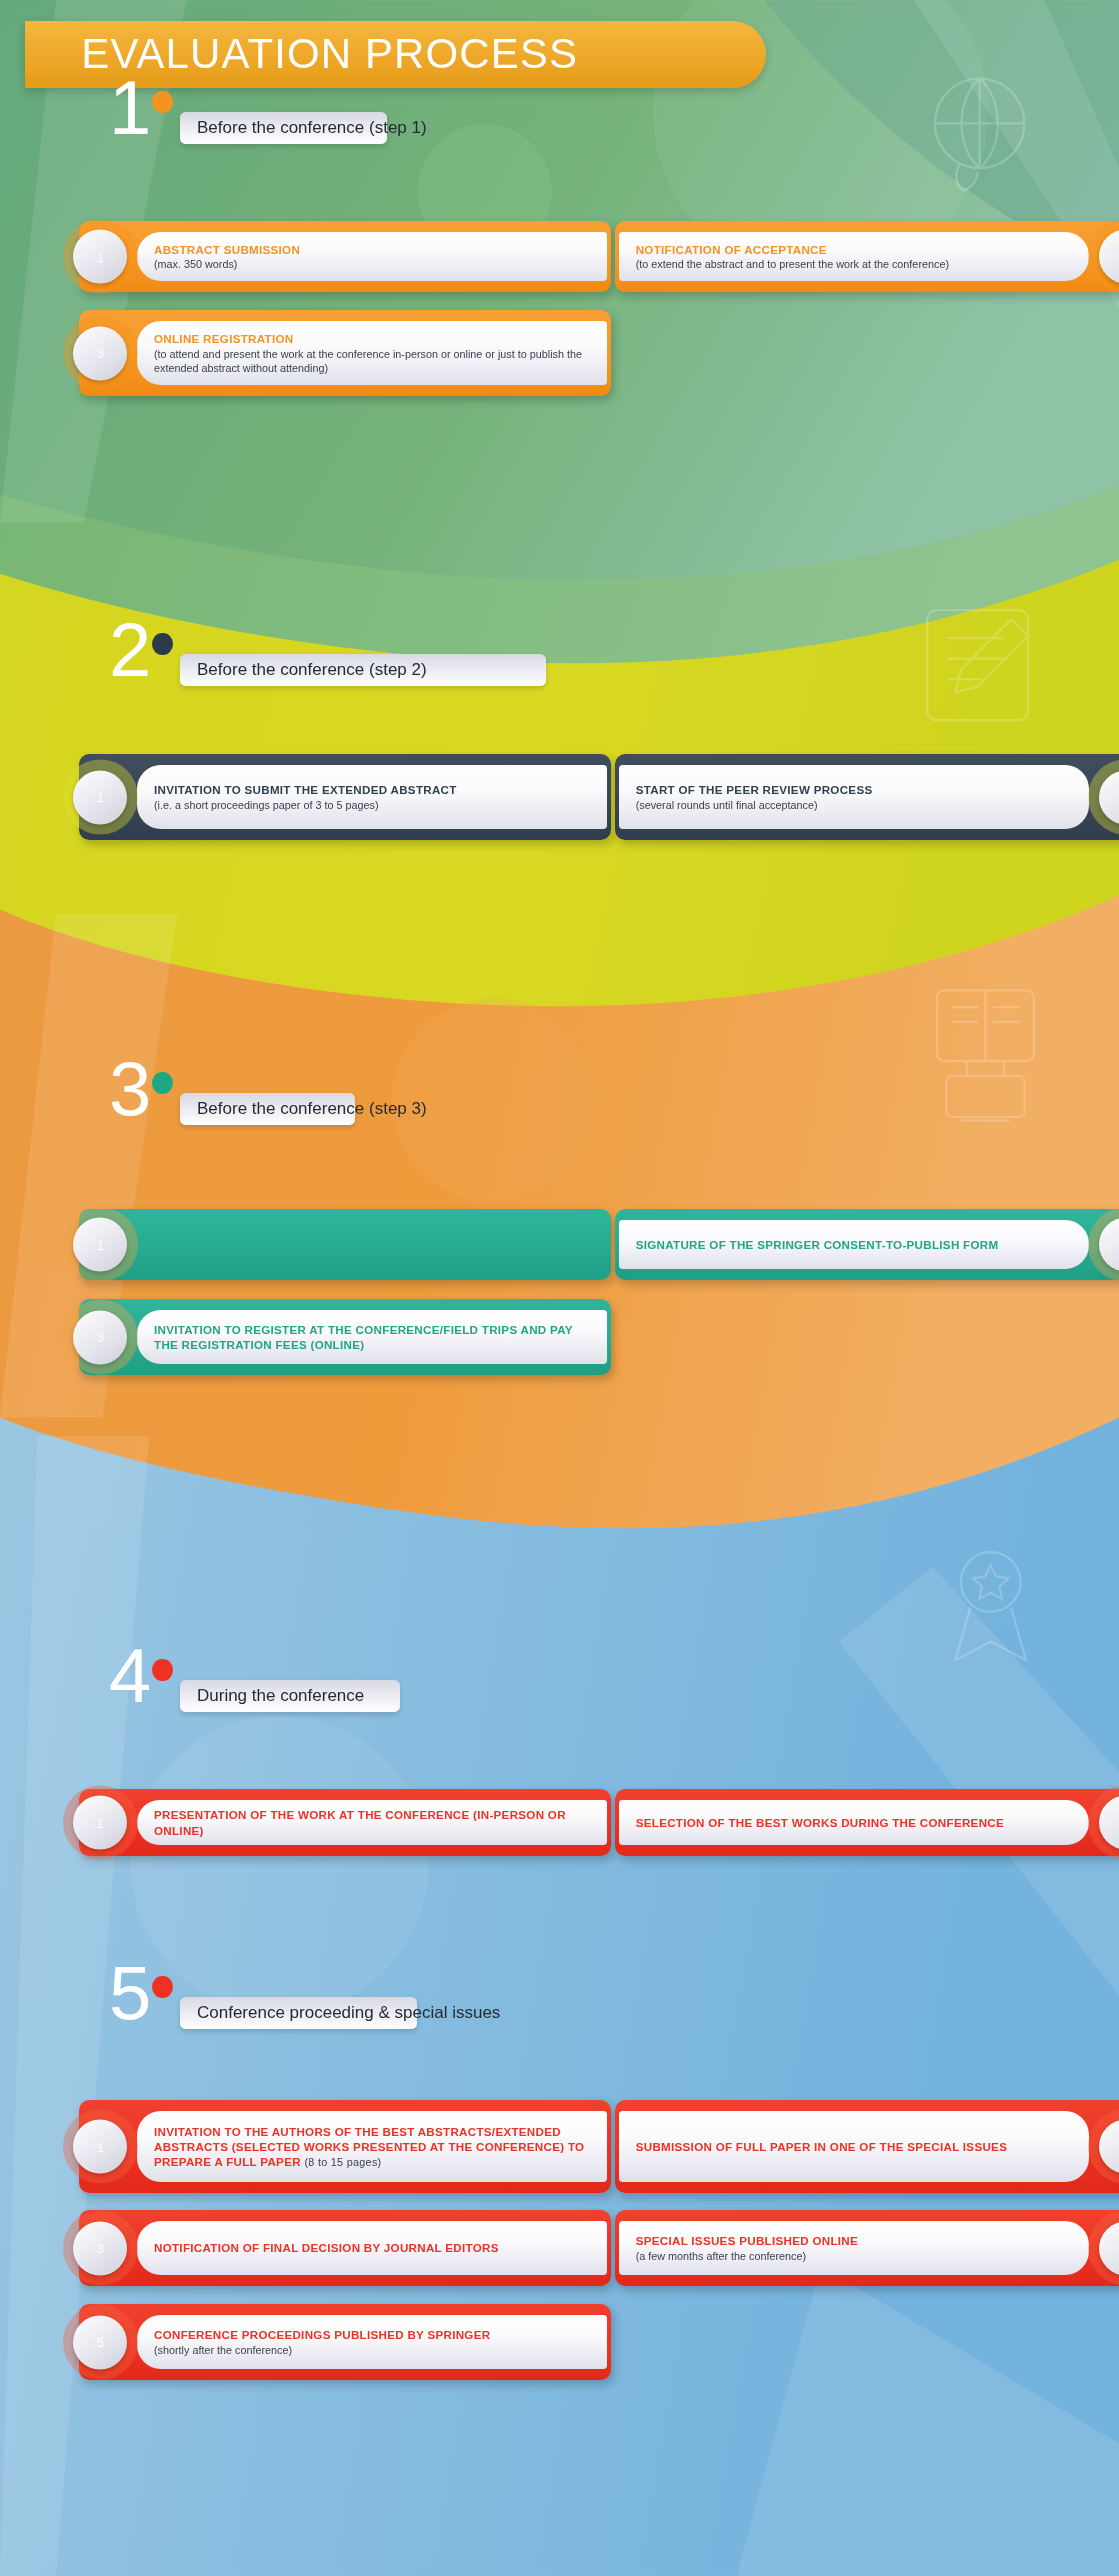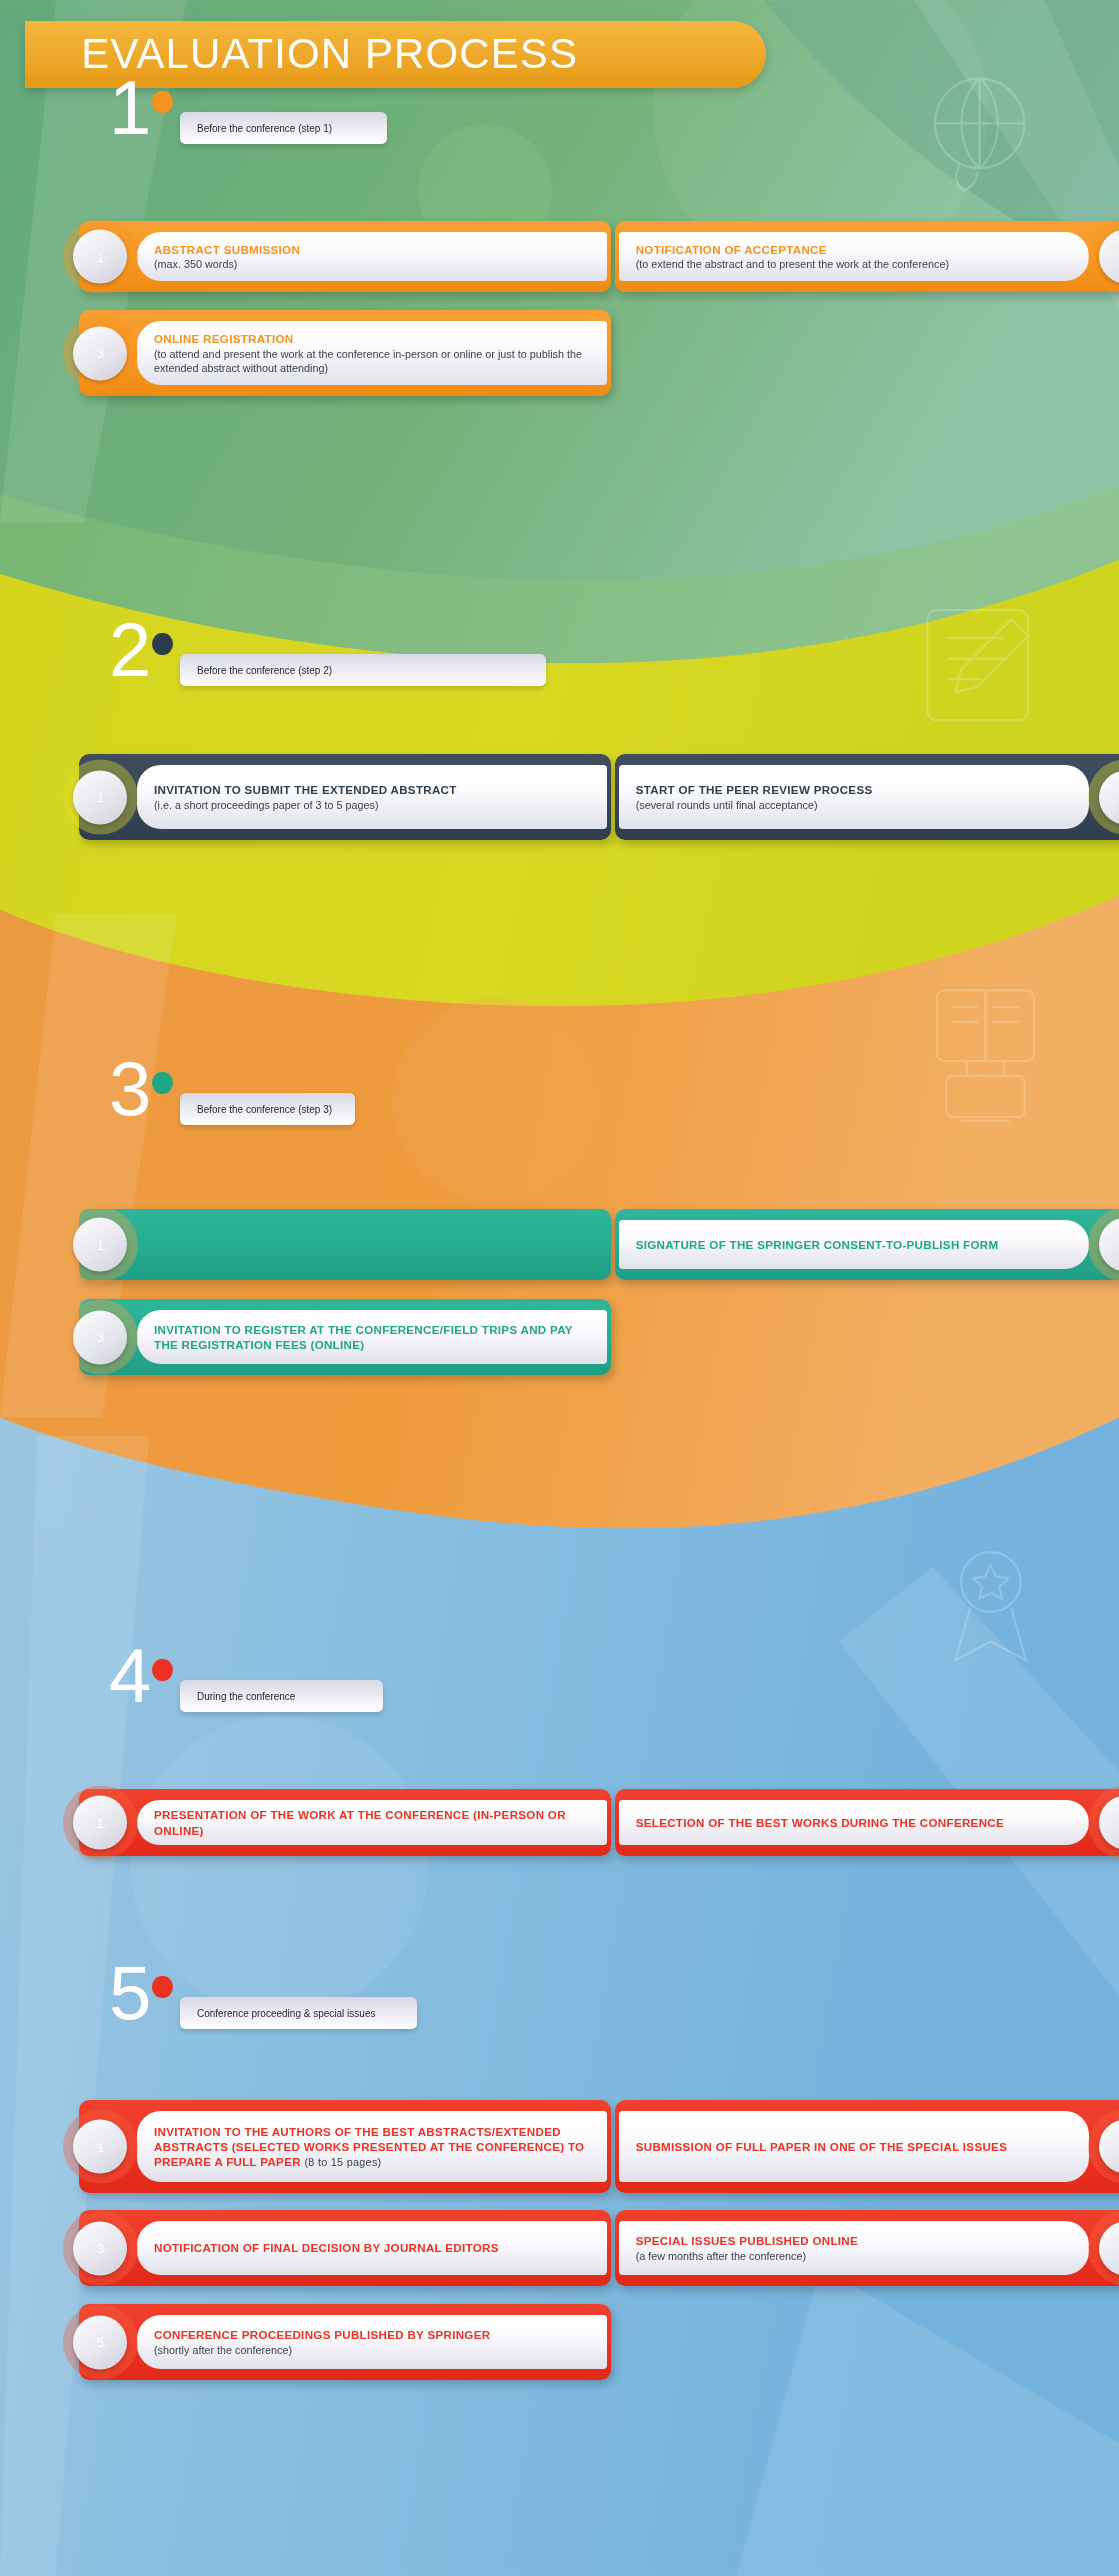--- a/index.html
+++ b/index.html
@@ -49,27 +49,27 @@
     position: absolute; width: 20.5px; height: 22.4px; border-radius: 50%;
     left: 108px; top: 0.9px;
   }
   .sec-pill {
     position: absolute; left: 136px; top: 22.4px;
     height: 32px; display: flex; align-items: center;
     padding: 0 17px;
     background: linear-gradient(180deg, #d9d9e4 0%, #e8e8f0 40%, #ffffff 100%);
     border-radius: 5.6px;
     box-shadow: 0 2.8px 5.6px rgba(0,0,0,0.14);
-    font-size: 10px; color: #262b33;
+    font-size: 17px; color: #262b33;
     white-space: nowrap;
   }
   .sec-pill.wide  { width: 366px; }
   .sec-pill.wide2 { width: 207px; }
   .sec-pill.wide3 { width: 175px; }
-  .sec-pill.wide4 { width: 203px; }
+  .sec-pill.wide4 { width: 220px; }
   .sec-pill.wide5 { width: 237px; }
 
   
   .row { position: relative; width: 1119px; }
 
   .card {
     position: absolute;
     border-radius: 10.3px;
     box-shadow: 2.8px 4.7px 8.4px rgba(0,0,0,0.20);
     display: flex; align-items: center;

